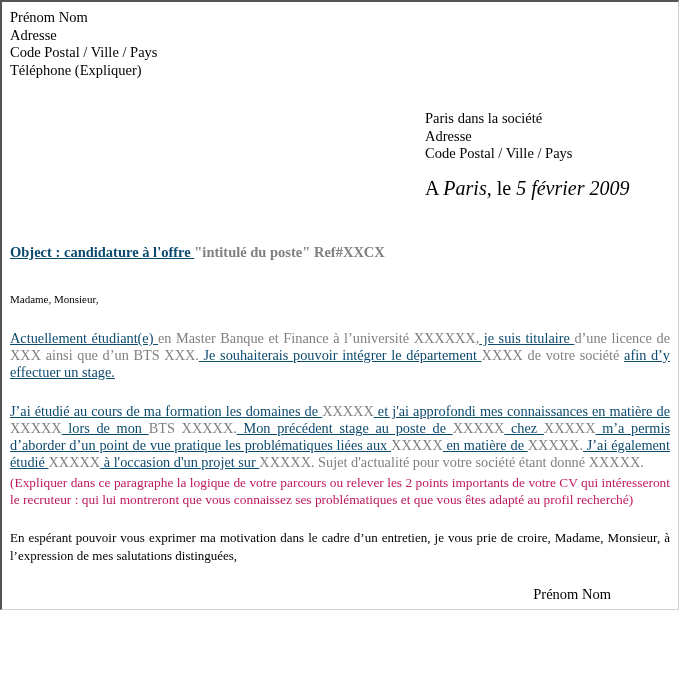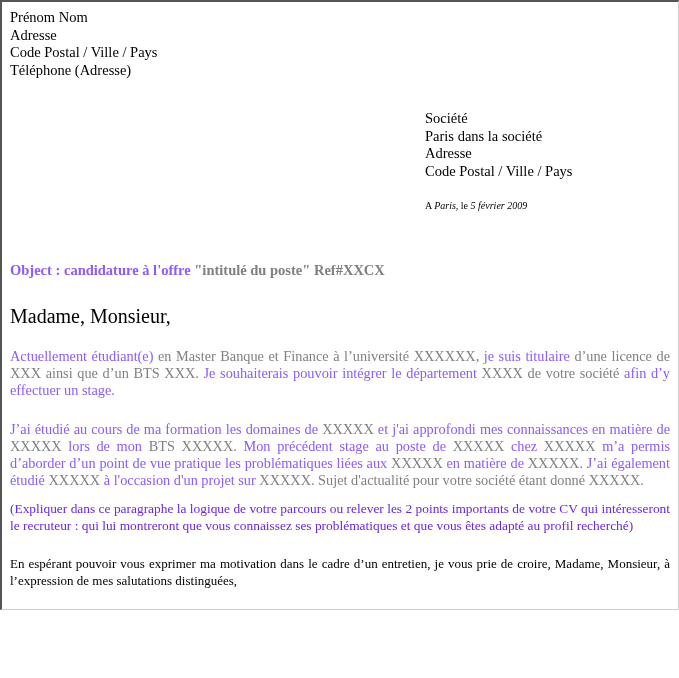--- a/index.html
+++ b/index.html
@@ -20,21 +20,21 @@
     border-top: 2px solid #555555;
     border-left: 2px solid #555555;
     border-right: 1px solid #cfcfcf;
     border-bottom: 1px solid #cfcfcf;
     overflow: hidden;
   }
   #inner {
     padding: 7px 8px 0 8px;
   }
   .gray { color: #808080; }
-  .blk  { color: #8b5cf6; }
+  .blk  { color: #0c4a6e; text-decoration: underline; }
   .ital { font-style: italic; }
 
   
   .sender {
     font-size: 14.5px;
     line-height: 17.5px;
   }
   .sender .line { white-space: nowrap; }
 
   
@@ -42,52 +42,52 @@
     margin-left: 415px;
     margin-top: 31px;
     font-size: 14.5px;
     line-height: 17.5px;
   }
   .recipient .line { white-space: nowrap; }
 
   .dateline {
     margin-left: 415px;
     margin-top: 17px;
-    font-size: 10px;
+    font-size: 20px;
     line-height: 17.5px;
     white-space: nowrap;
   }
 
   
   .object {
     margin-top: 47px;
     font-size: 14.5px;
     font-weight: bold;
     line-height: 17.5px;
   }
 
   .salutation {
     margin-top: 29px;
-    font-size: 20px;
+    font-size: 11px;
     line-height: 17.5px;
   }
 
   
   .para {
     margin-top: 22px;
     font-size: 14.3px;
     line-height: 17px;
     text-align: justify;
   }
   .para-note {
-    margin-top: 11px;
+    margin-top: 3px;
     font-size: 13.4px;
     line-height: 17px;
     text-align: justify;
-    color: #6d28d9;
+    color: #be185d;
   }
   .para-close {
     margin-top: 21px;
     font-size: 13px;
     line-height: 17.5px;
     text-align: justify;
   }
 
   
   .sign-name {
@@ -108,25 +108,24 @@
 </head>
 <body>
 
 <div id="page">
   <div id="inner">
 
     <div class="sender">
       <div class="line">Prénom Nom</div>
       <div class="line">Adresse</div>
       <div class="line">Code Postal / Ville / Pays</div>
-      <div class="line">Téléphone (Adresse)</div>
+      <div class="line">Téléphone (Expliquer)</div>
     </div>
 
     <div class="recipient">
-      <div class="line">Société</div>
       <div class="line">Paris dans la société</div>
       <div class="line">Adresse</div>
       <div class="line">Code Postal / Ville / Pays</div>
     </div>
 
     <div class="dateline">
       <span>A </span><span class="ital">Paris,</span><span> le </span><span class="ital">5 février 2009</span>
     </div>
 
     <div class="object">

